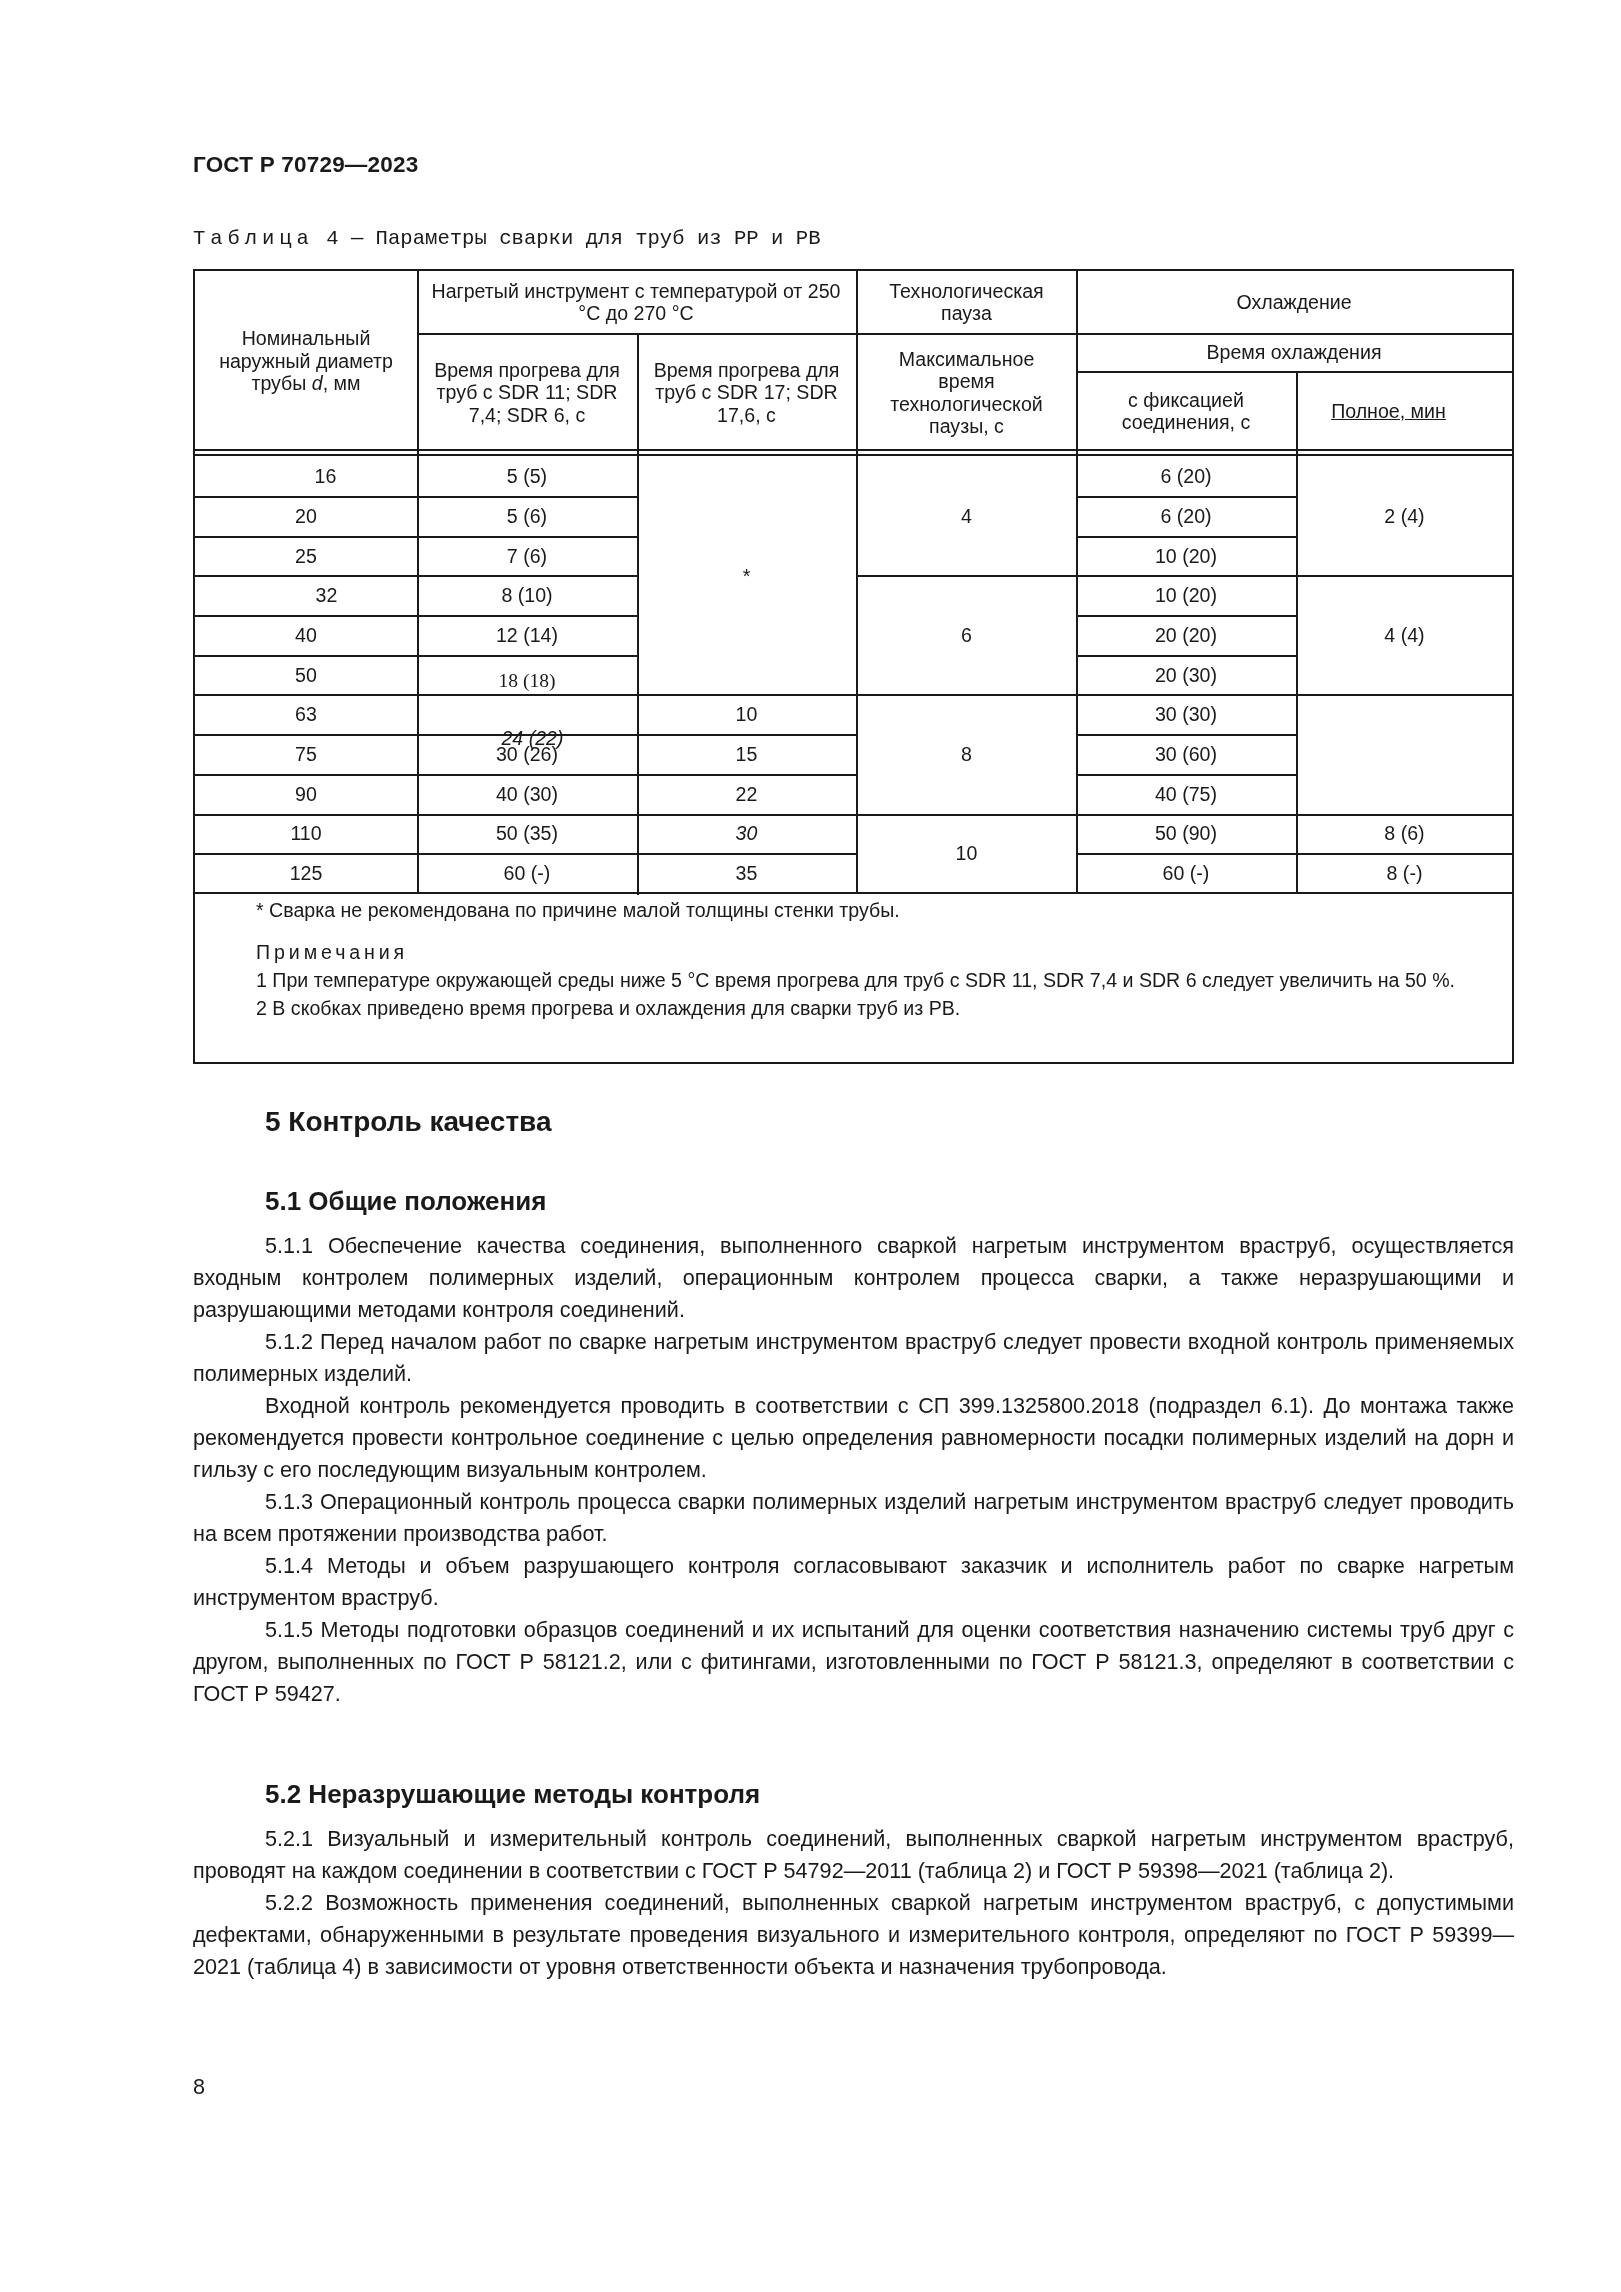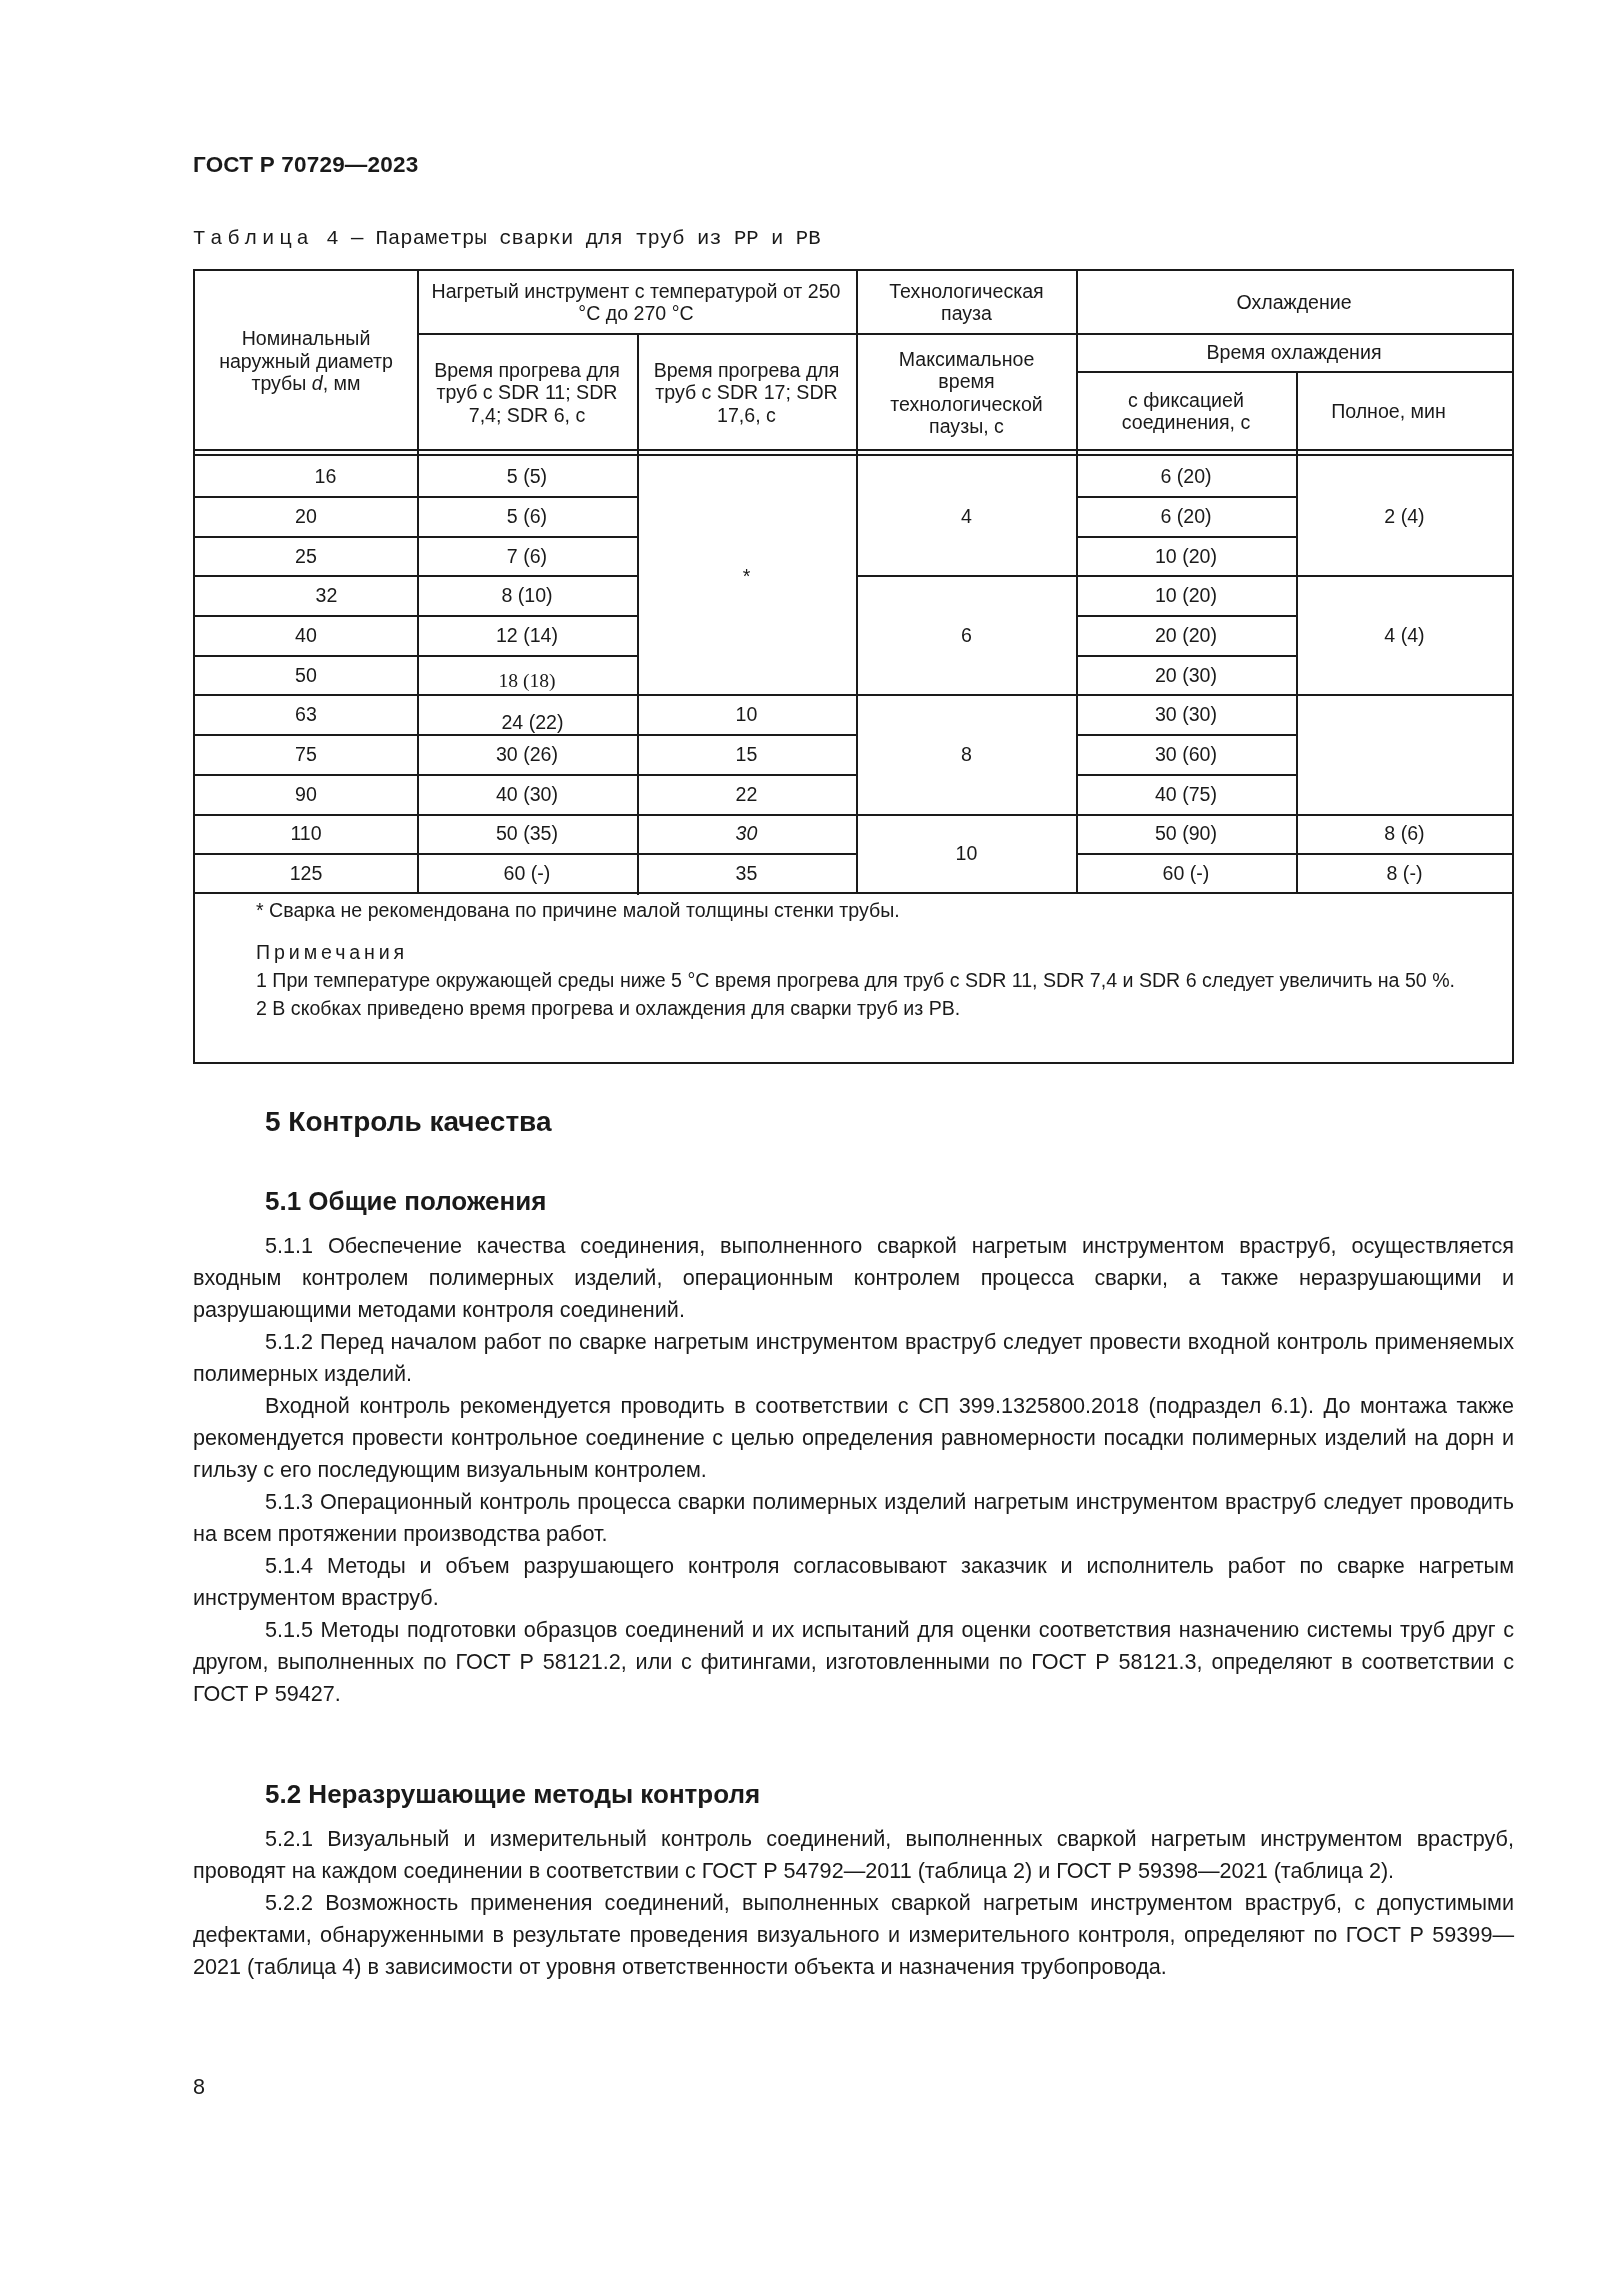--- a/index.html
+++ b/index.html
@@ -45,21 +45,21 @@
     </span>
   </div>
   <div class="cell" style="left:222px;top:0;width:438px;height:62px;padding:0 7.8px;">Нагретый инструмент с температурой от 250 °С до 270 °С</div>
   <div class="cell" style="left:222px;top:62px;width:220px;height:119px;padding:0 5.9px;">Время прогрева для труб с SDR 11; SDR 7,4; SDR 6, с</div>
   <div class="cell" style="left:442px;top:62px;width:219px;height:119px;padding:0 7.8px;">Время прогрева для труб с SDR 17; SDR 17,6, с</div>
   <div class="cell" style="left:661px;top:0;width:221px;height:62px;padding:0 29px;">Технологическая пауза</div>
   <div class="cell" style="left:661px;top:62px;width:221px;height:119px;padding:0 19.6px;">Максимальное время технологической паузы, с</div>
   <div class="cell" style="left:881px;top:0;width:436px;height:62px;">Охлаждение</div>
   <div class="cell" style="left:881px;top:62px;width:436px;height:38px;">Время охлаждения</div>
   <div class="cell" style="left:881px;top:100px;width:220px;height:80px;padding:0 37px;">с фиксацией соединения, с</div>
-  <div class="cell" style="left:1101px;top:100px;width:185px;height:80px;">Полное, мин</div>
+  <div class="cell" style="left:1101px;top:100px;width:185px;height:80px;text-decoration:underline;">Полное, мин</div>
 
   <div class="hl" style="left:222px;top:62px;width:1095px;"></div>
   <div class="hl" style="left:881px;top:100px;width:436px;"></div>
   <div class="hl" style="left:0;top:178px;width:1317px;"></div>
   <div class="hl" style="left:0;top:183px;width:1317px;"></div>
   <div class="vl" style="left:222px;top:0;height:623px;"></div>
   <div class="vl" style="left:442px;top:62px;height:562px;"></div>
   <div class="vl" style="left:661px;top:0;height:623px;"></div>
   <div class="vl" style="left:881px;top:0;height:623px;"></div>
   <div class="vl" style="left:1101px;top:100px;height:523px;"></div>
@@ -75,21 +75,21 @@
   <div class="cell" style="left:0;top:504px;width:222px;height:39px;">90</div>
   <div class="cell" style="left:0;top:543px;width:222px;height:39px;">110</div>
   <div class="cell" style="left:0;top:583px;width:222px;height:39px;">125</div>
 
   <div class="cell" style="left:222px;top:186px;width:220px;height:39px;">5 (5)</div>
   <div class="cell" style="left:222px;top:226px;width:220px;height:39px;">5 (6)</div>
   <div class="cell" style="left:222px;top:266px;width:220px;height:39px;">7 (6)</div>
   <div class="cell" style="left:222px;top:305px;width:220px;height:39px;">8 (10)</div>
   <div class="cell" style="left:222px;top:345px;width:220px;height:39px;">12 (14)</div>
   <div class="cell" style="left:222px;top:385px;width:220px;height:51px;font-family:Liberation Serif, serif;">18 (18)</div>
-  <div class="cell" style="left:222px;top:432px;width:231px;height:39px;">24 (22)</div>
+  <div class="cell" style="left:222px;top:448px;width:231px;height:39px;font-style:italic;">24 (22)</div>
   <div class="cell" style="left:222px;top:464px;width:220px;height:39px;">30 (26)</div>
   <div class="cell" style="left:222px;top:504px;width:220px;height:39px;">40 (30)</div>
   <div class="cell" style="left:222px;top:543px;width:220px;height:39px;">50 (35)</div>
   <div class="cell" style="left:222px;top:583px;width:220px;height:39px;">60 (-)</div>
 
   <div class="cell" style="left:442px;top:186px;width:219px;height:238px;">*</div>
   <div class="cell" style="left:442px;top:424px;width:219px;height:39px;">10</div>
   <div class="cell" style="left:442px;top:464px;width:219px;height:39px;">15</div>
   <div class="cell" style="left:442px;top:504px;width:219px;height:39px;">22</div>
   <div class="cell" style="left:442px;top:543px;width:219px;height:39px;font-style:italic;">30</div>

